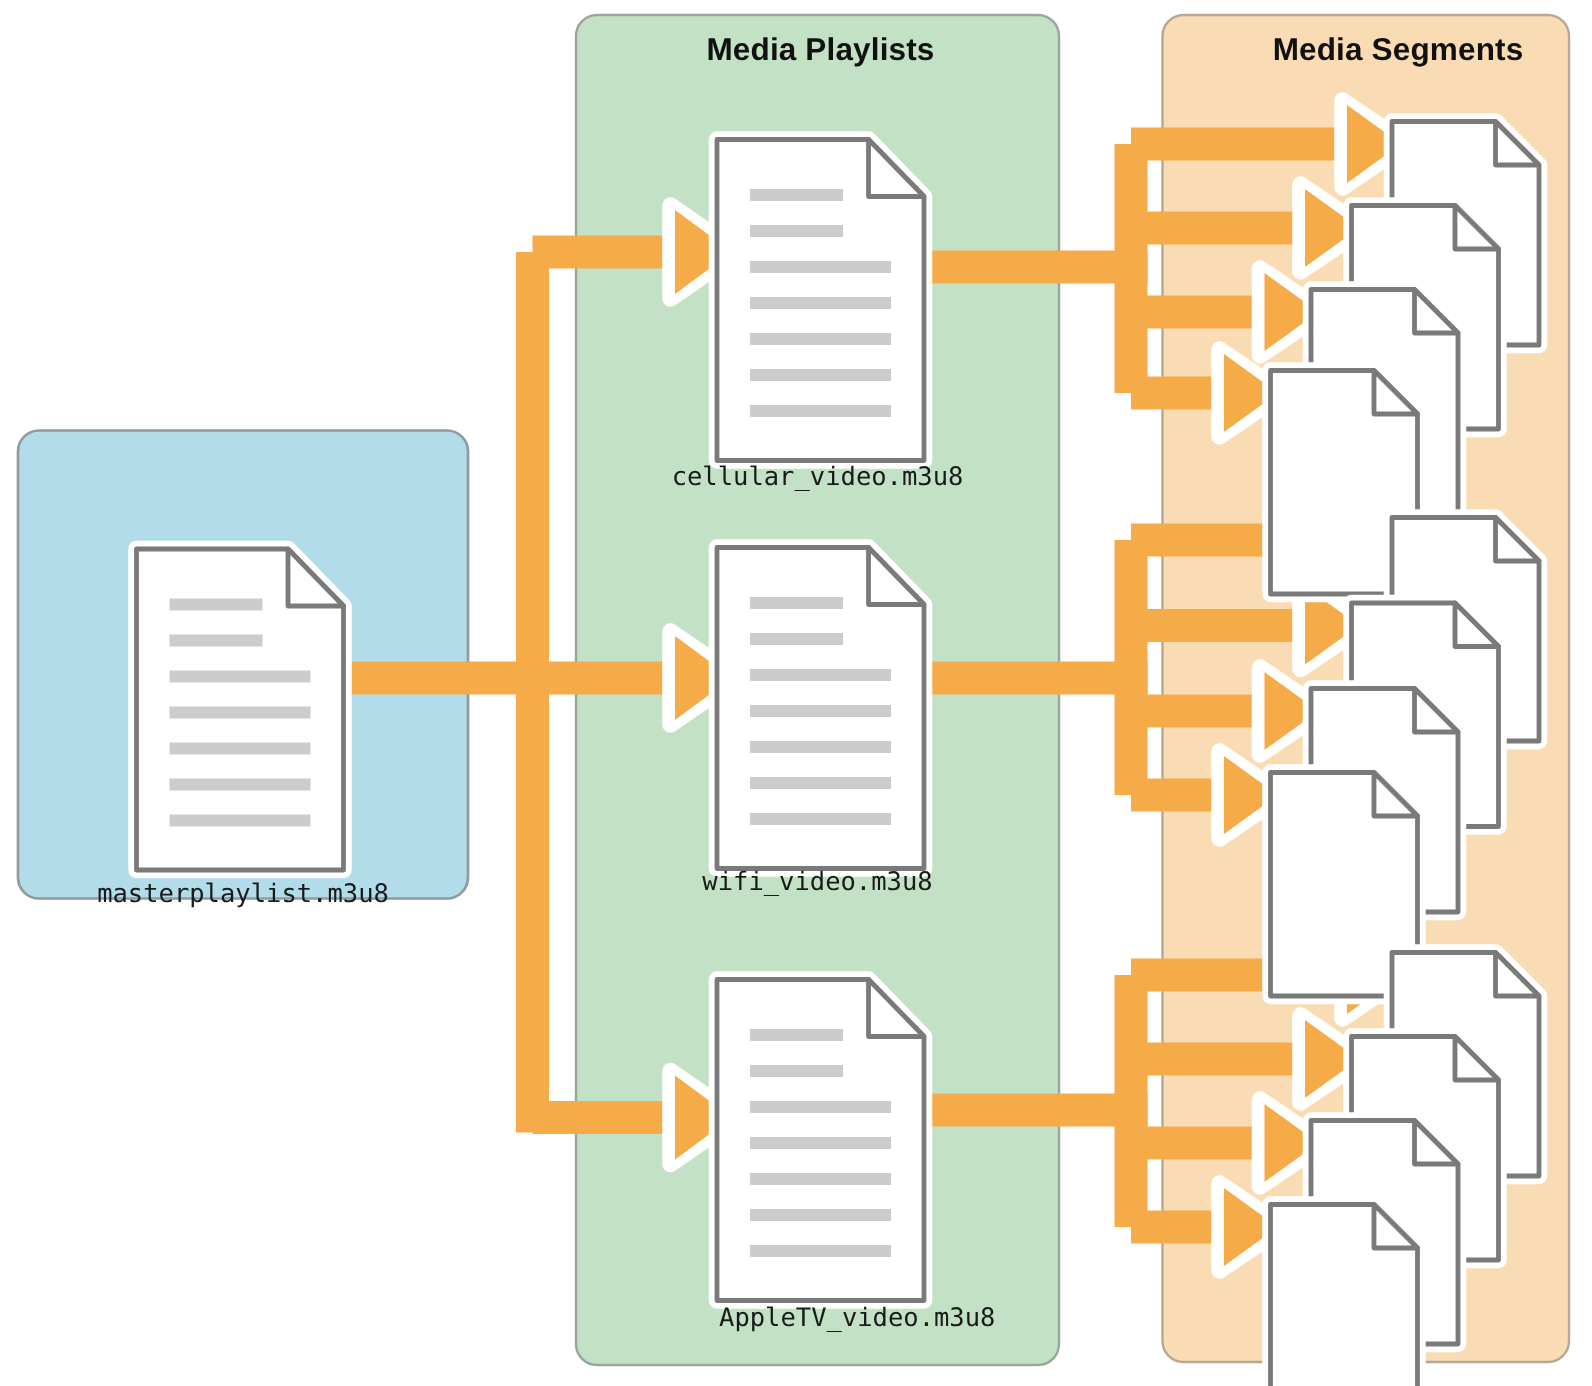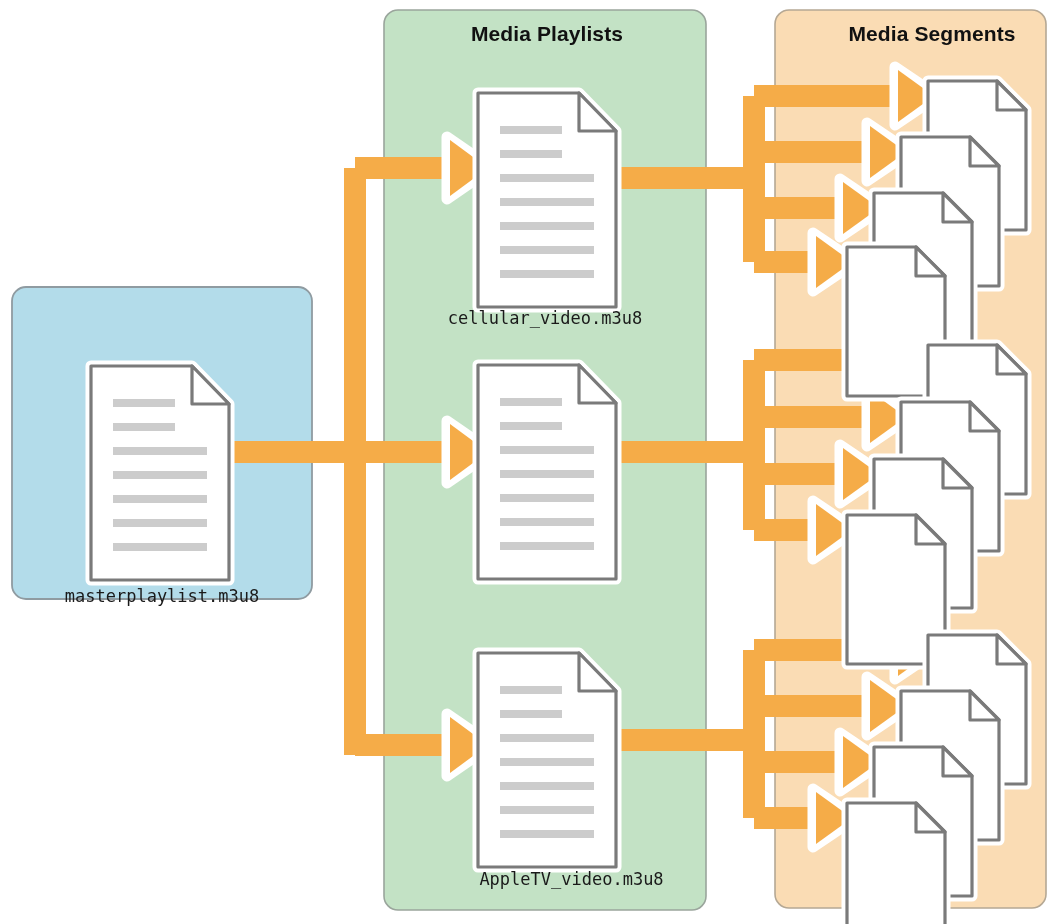--- a/index.html
+++ b/index.html
@@ -254,16 +254,17 @@
 
 
   <div class="file-label" style="left:12px; top:549px; width:300px;margin-top:37px;">masterplaylist.m3u8</div>
 
   <div class="panel-title" style="left:361px; top:22px; width:372px;">Media Playlists</div>
 
   <div class="panel-title" style="left:775px; top:22px; width:314px;">Media Segments</div>
 
   <div class="file-label" style="left:384px; top:308px; width:322px;">cellular_video.m3u8</div>
 
+  <div class="file-label" style="left:384px; top:578px; width:322px;">wifi_video.m3u8</div>
 
   <div class="file-label" style="left:384px; top:869px; width:375px;">AppleTV_video.m3u8</div>
 
 </div>
 
 </body></html>

